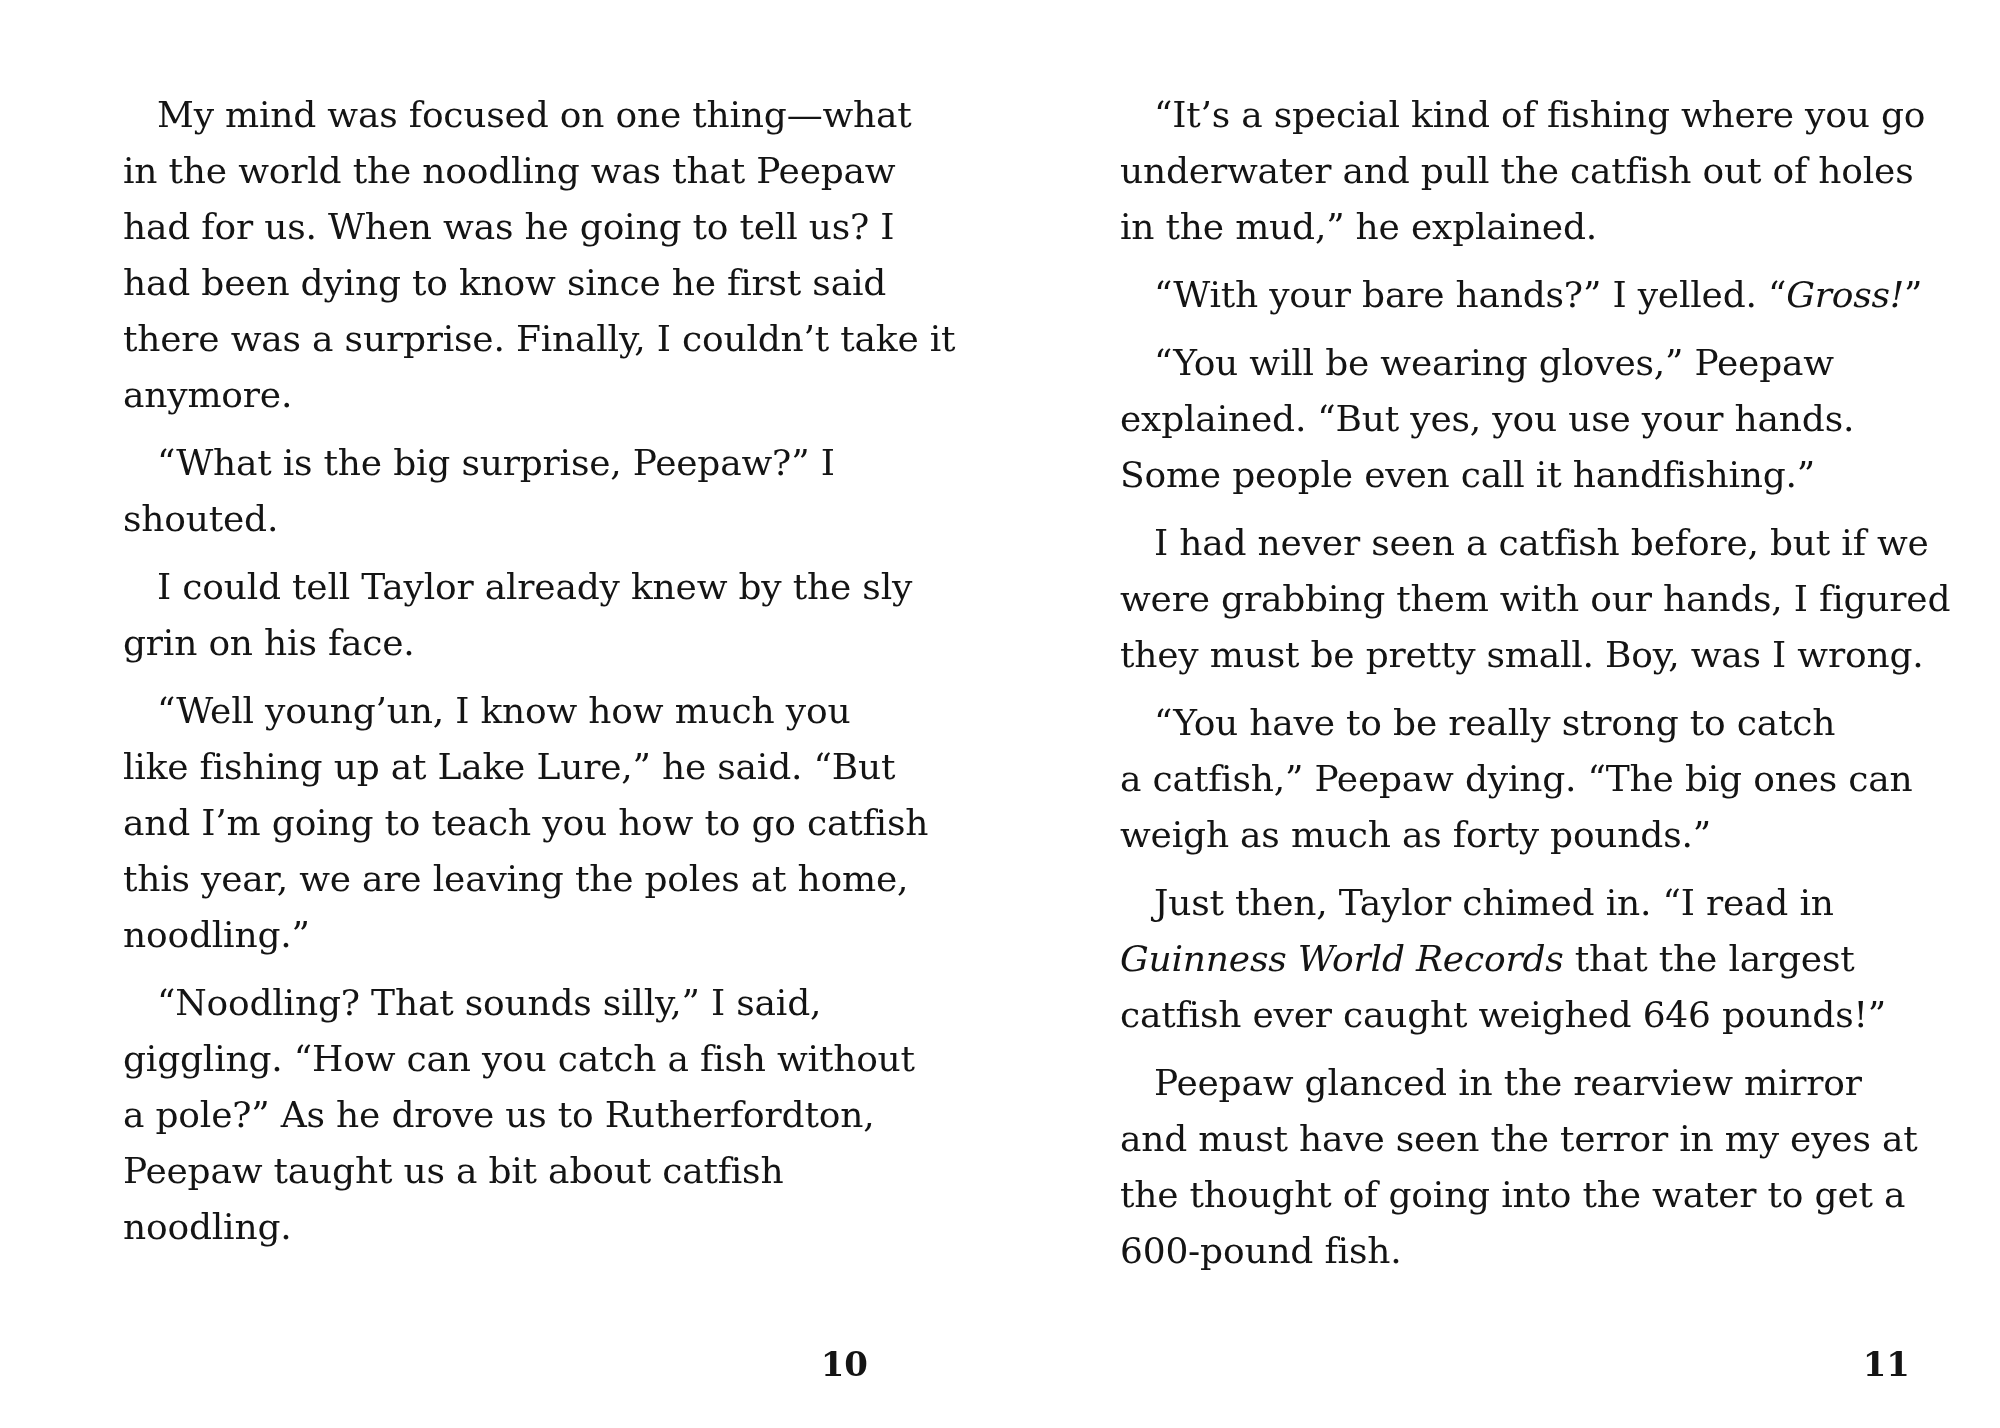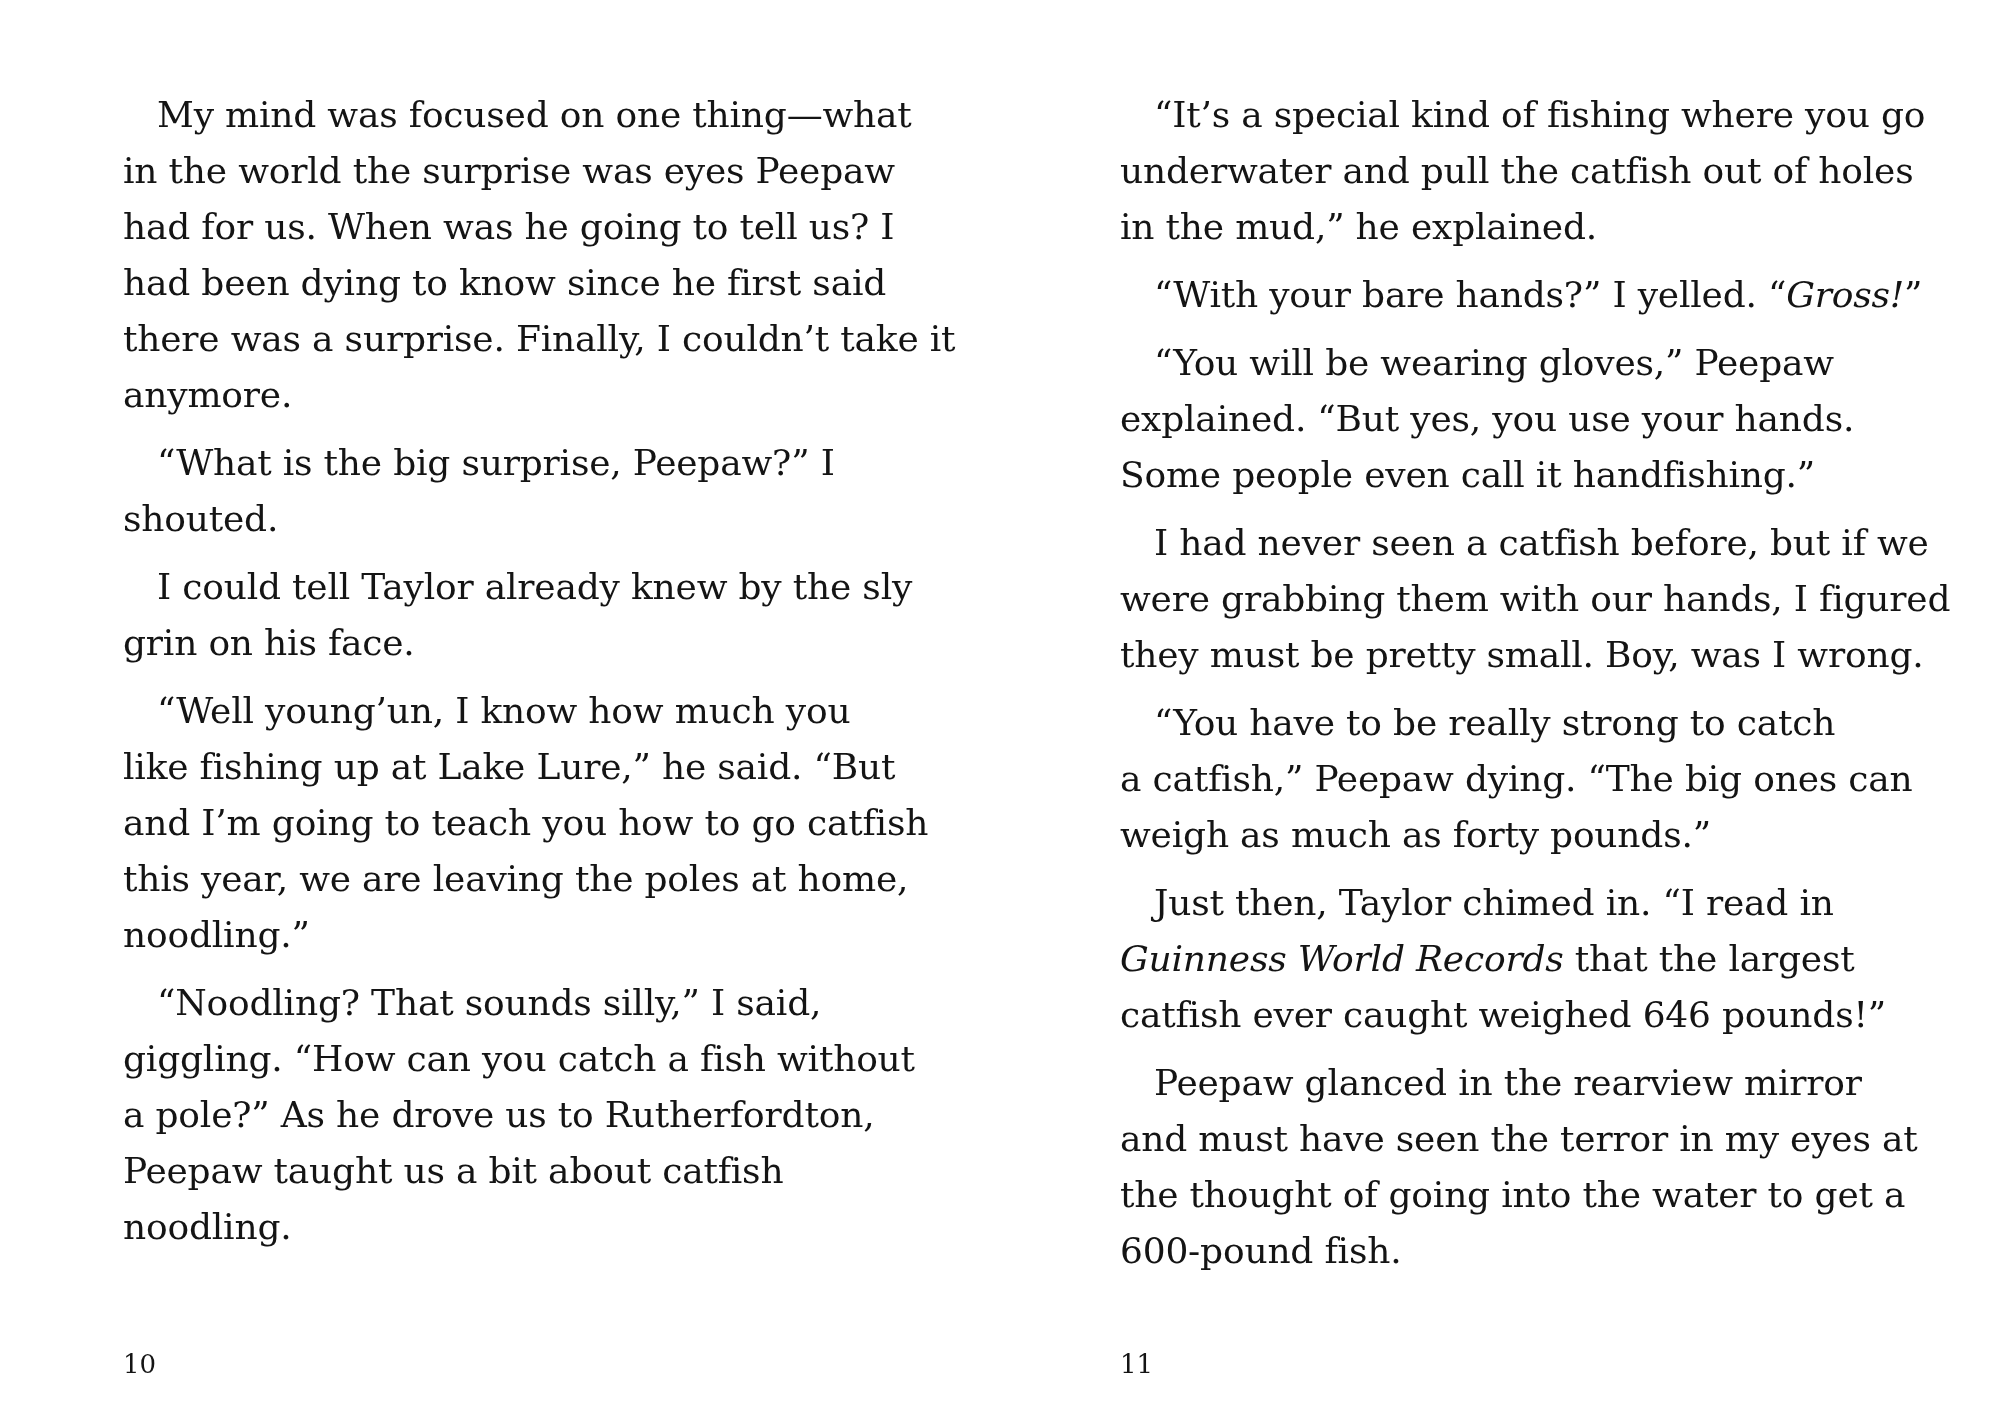--- a/index.html
+++ b/index.html
@@ -42,39 +42,40 @@
   }
   .italic {
     font-style: italic;
     margin-top: 43px;
   }
   .page-num {
     position: absolute;
     top: 1342px;
     height: 44px;
     line-height: 44px;
-    font-size: 26px;
-    text-align: left;
+    font-size: 34px;
+    text-align: right;
+    font-weight: bold;
   }
   #page-num-left {
     left: 123px;
     width: 745px;
   }
   #page-num-right {
     left: 1120px;
     width: 790px;
   }
 </style>
 </head>
 <body>
 
 <div id="left-col" class="page-col">
     <div class="para">
       <div class="line first"><span>My mind was focused on one thing—what</span></div>
-      <div class="line"><span>in the world the surprise was eyes Peepaw</span></div>
+      <div class="line"><span>in the world the noodling was that Peepaw</span></div>
       <div class="line"><span>had for us. When was he going to tell us? I</span></div>
       <div class="line"><span>had been dying to know since he first said</span></div>
       <div class="line"><span>there was a surprise. Finally, I couldn’t take it</span></div>
       <div class="line"><span>anymore.</span></div>
     </div>
     <div class="para">
       <div class="line first"><span>“What is the big surprise, Peepaw?” I</span></div>
       <div class="line"><span>shouted.</span></div>
     </div>
     <div class="para">

